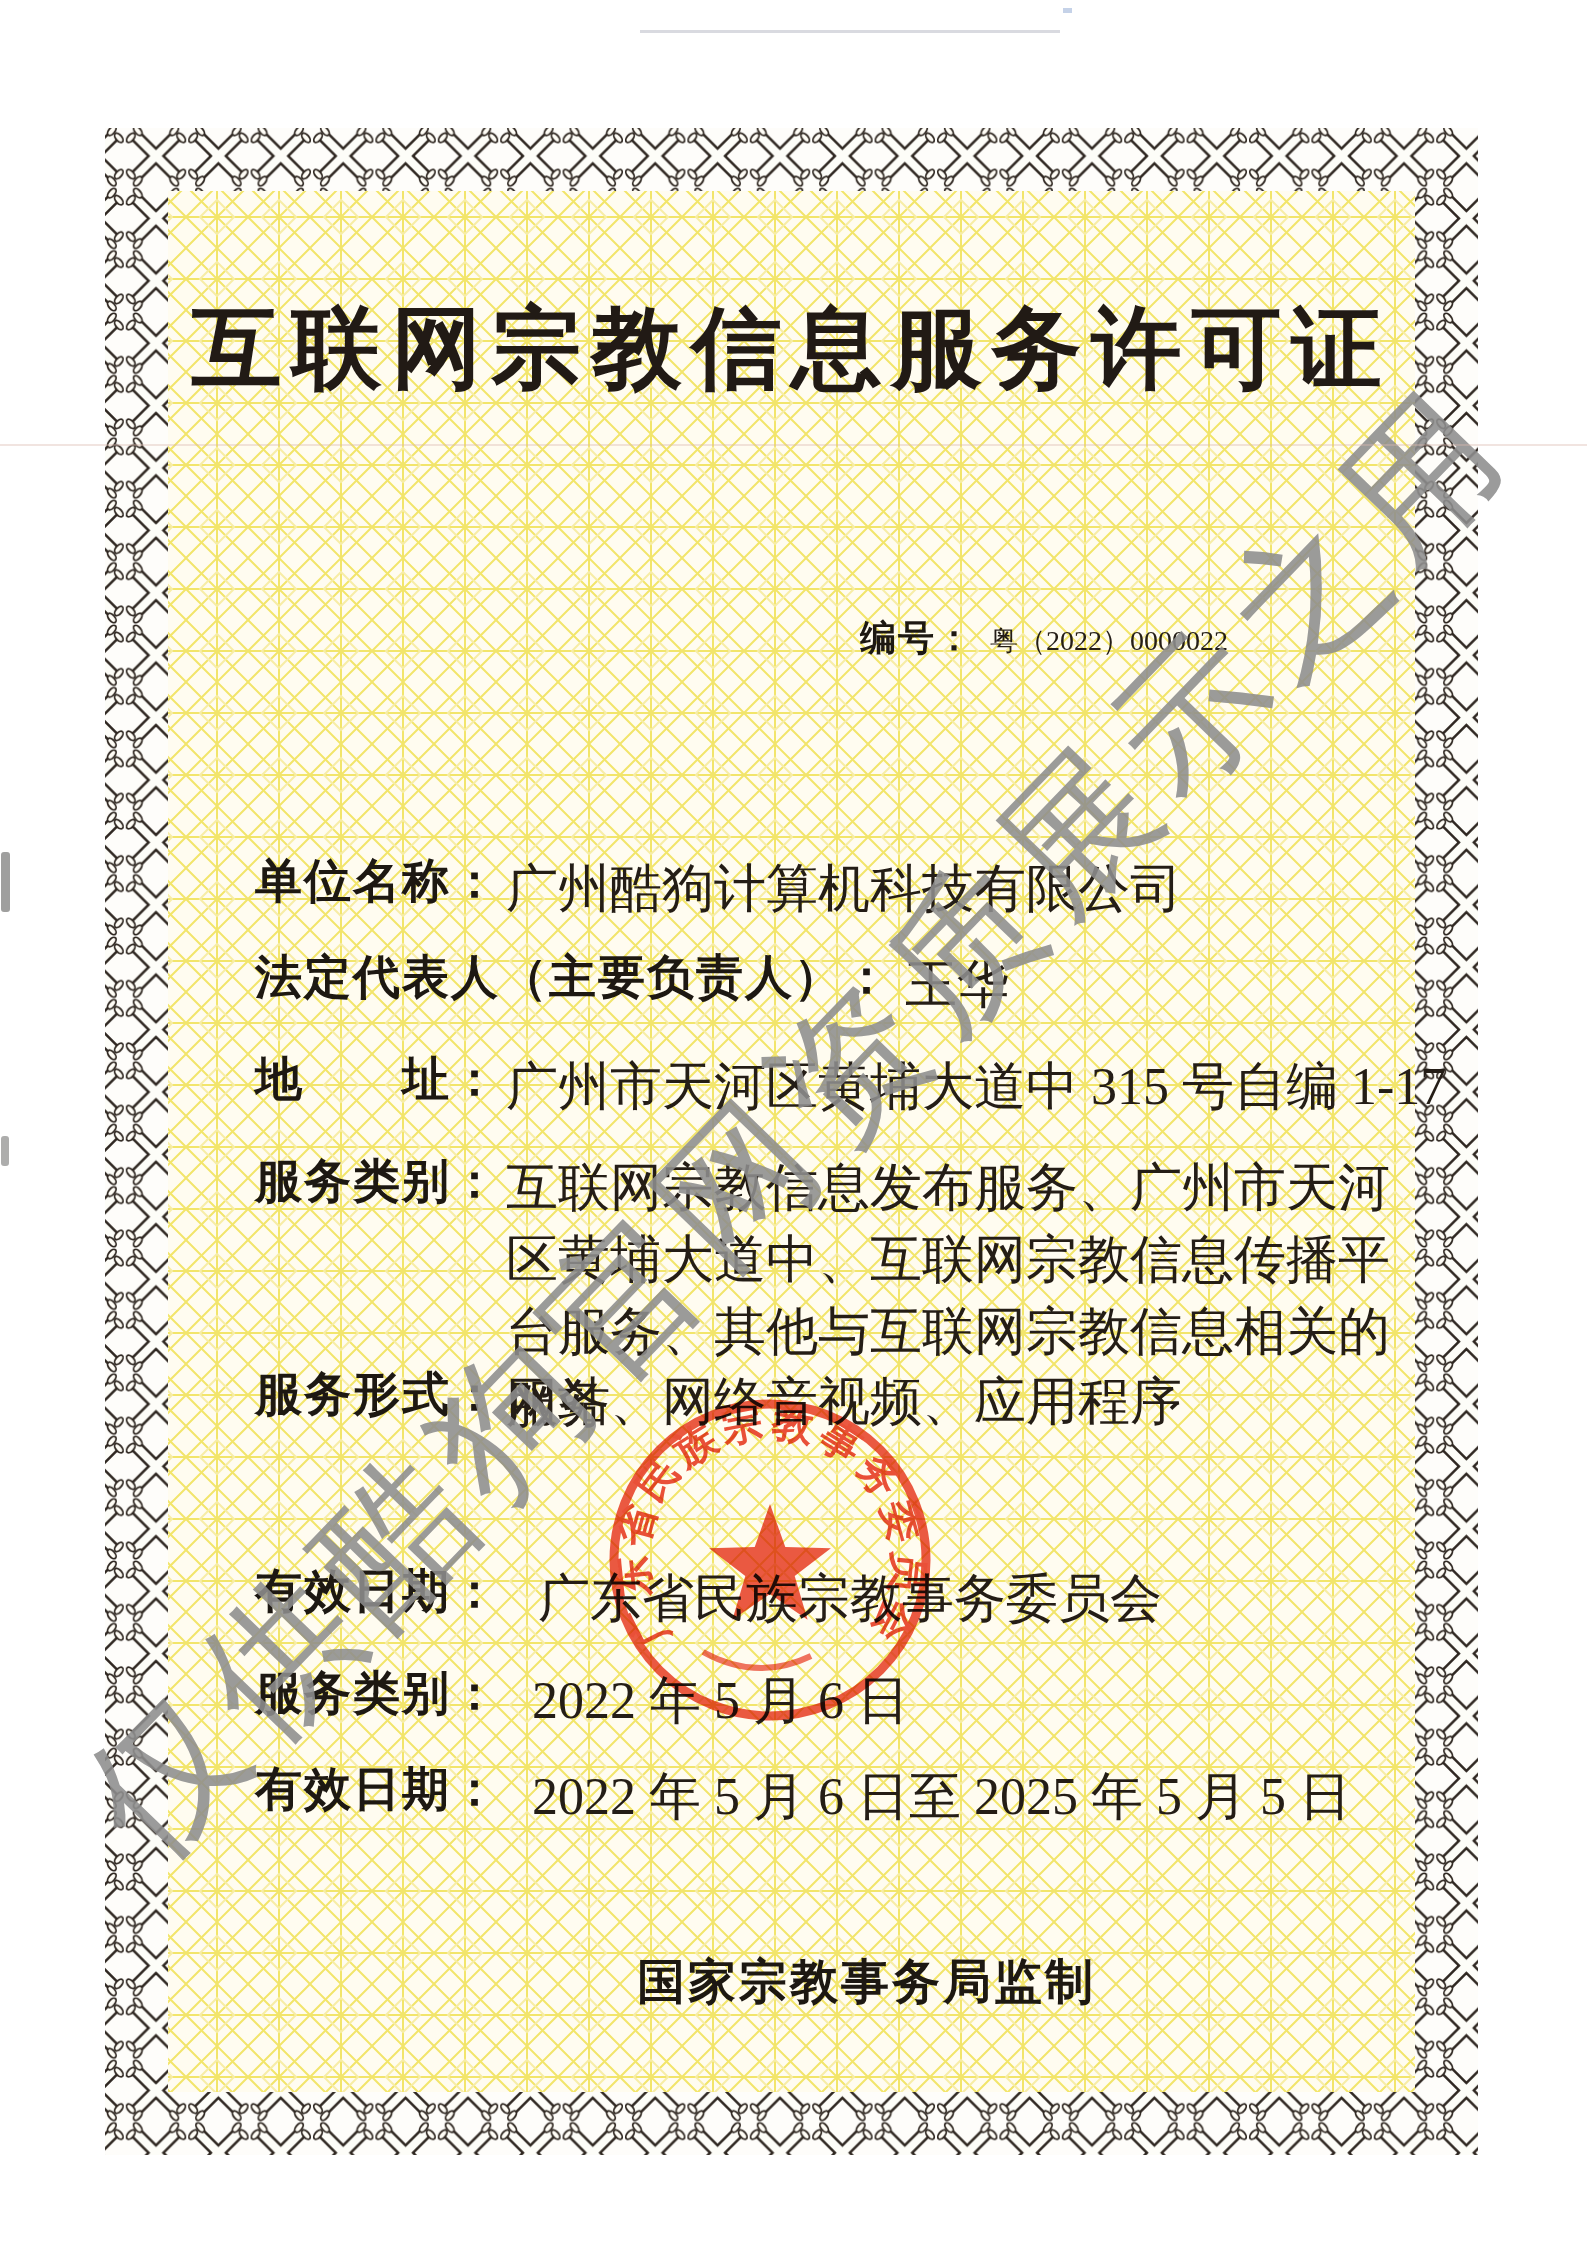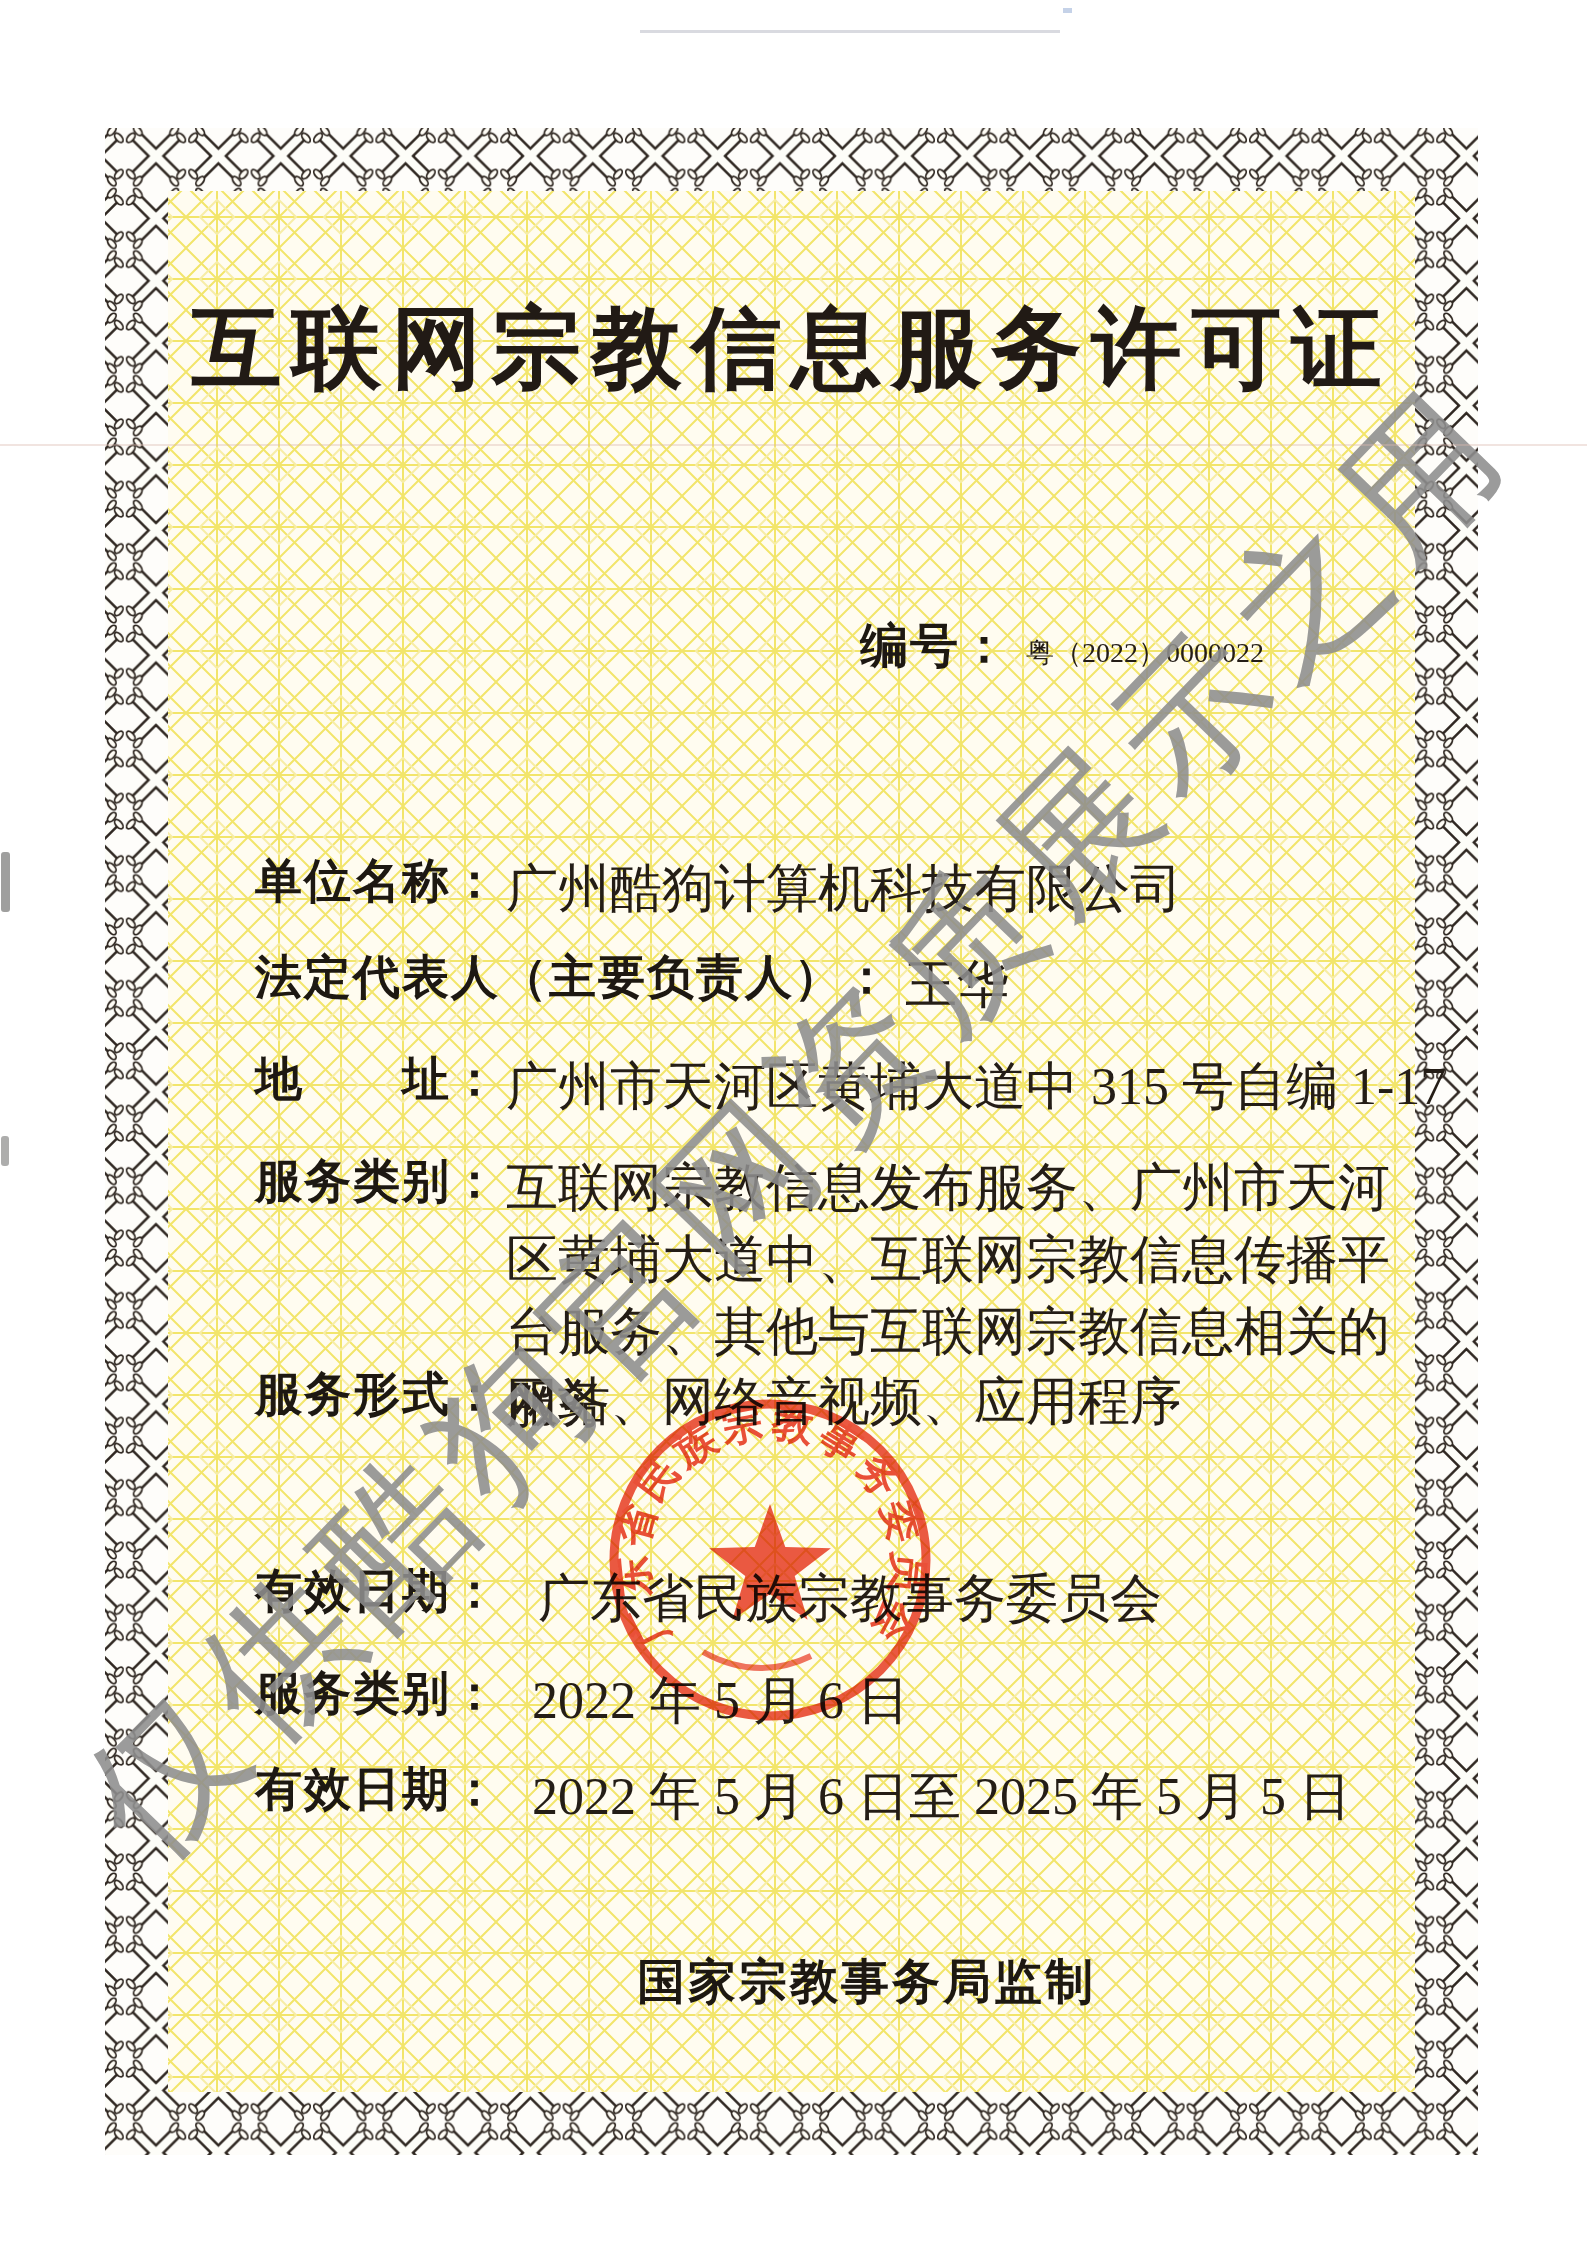--- a/index.html
+++ b/index.html
@@ -6,21 +6,21 @@
   #page{position:relative;width:1587px;height:2245px;background:#ffffff;overflow:hidden;
         font-family:"Liberation Serif","DejaVu Serif",serif;color:#1f1914;}
   .abs{position:absolute;}
   #frame-svg{left:0;top:0;z-index:1;}
   .row{position:absolute;z-index:10;white-space:nowrap;}
   .lbl{font-weight:700;font-size:47px;letter-spacing:2px;color:#1d1812;}
   .val{font-size:52px;color:#241d16;}
   #title{left:168px;width:1247px;top:288px;text-align:center;z-index:10;
          font-size:90px;font-weight:700;letter-spacing:10px;color:#211a15;}
   #number-line{left:860px;top:614px;z-index:10;white-space:nowrap;}
-  #number-line .lbl{font-size:48px;}
+  #number-line .lbl{font-size:36px;}
   #number-line .val{font-size:28px;margin-left:16px;}
   .field-label{position:absolute;left:255px;}
   #row-cat .val{white-space:normal;display:inline-block;width:888px;line-height:72px;vertical-align:top;}
   #footer-line{left:168px;width:1247px;top:1950px;text-align:center;padding-left:150px;box-sizing:border-box;
                z-index:10;font-size:48px;font-weight:700;letter-spacing:3px;color:#1d1812;}
   #stamp{left:585px;top:1390px;z-index:20;opacity:.93;mix-blend-mode:multiply;}
   #watermark{left:-205px;top:1022px;width:2010px;text-align:center;z-index:30;
              transform:rotate(-46deg);font-size:150px;letter-spacing:14px;font-weight:500;
              color:#8e8e8e;opacity:.88;white-space:nowrap;pointer-events:none;}
   .artifact{z-index:40;pointer-events:none;}

